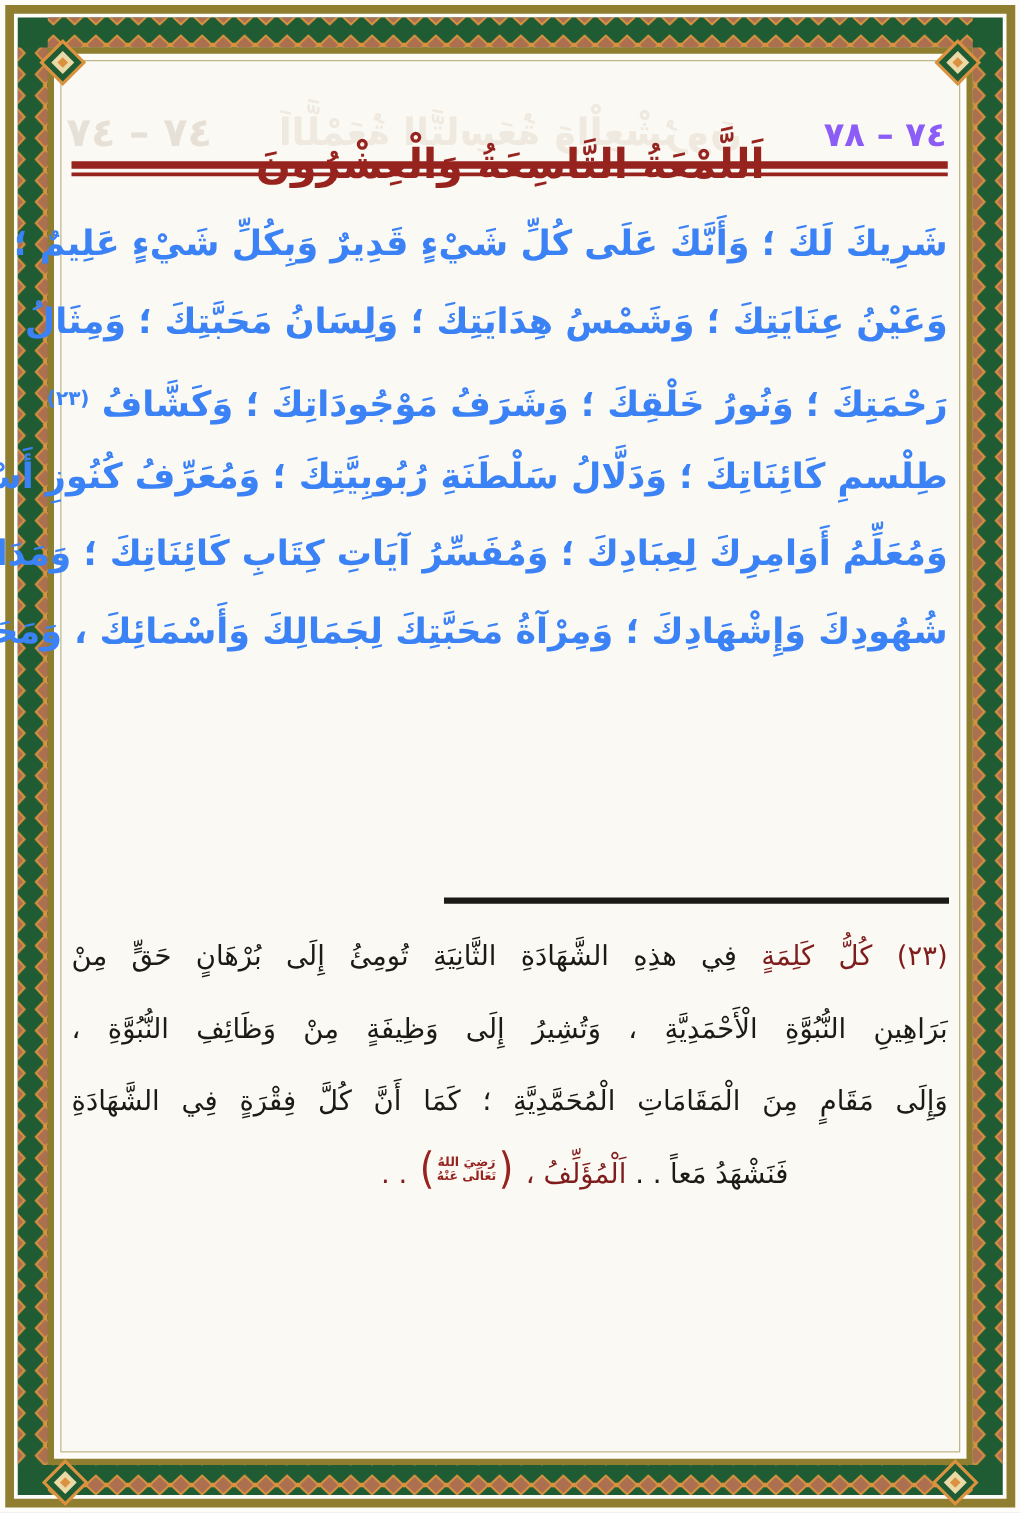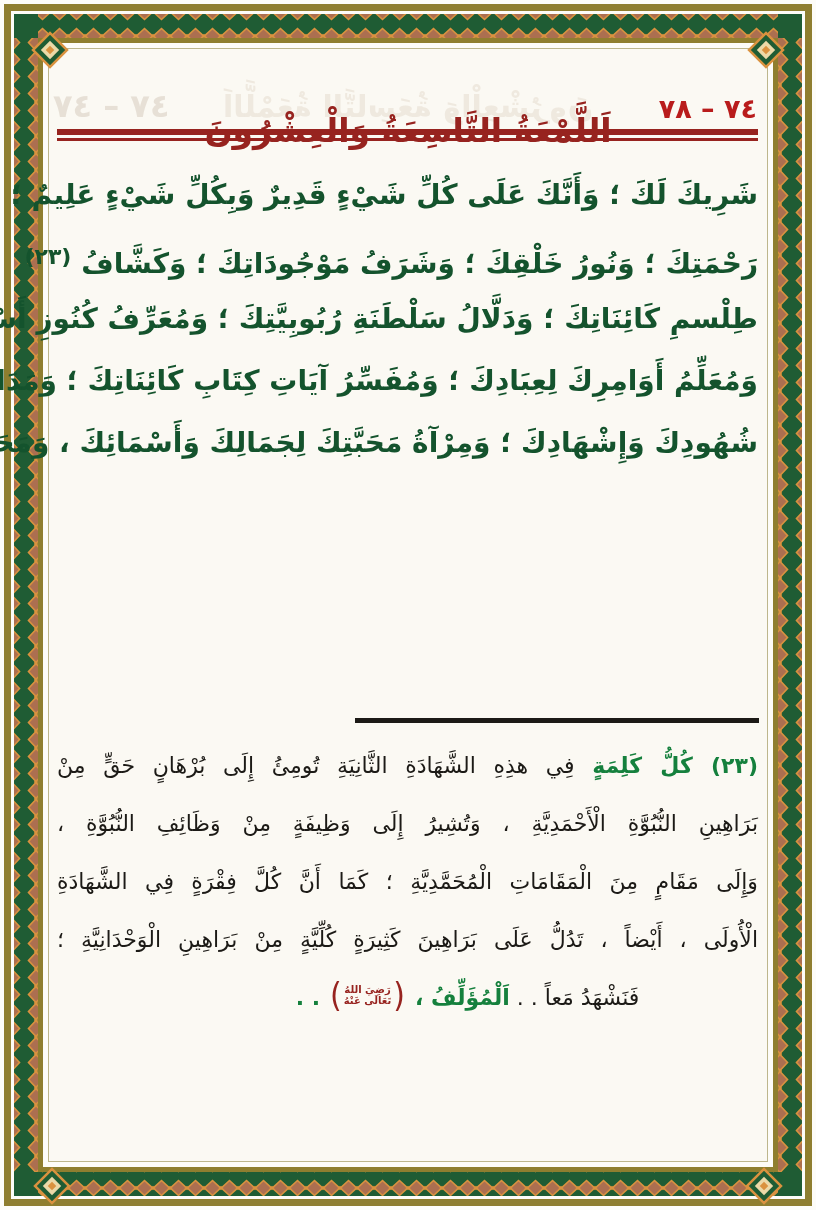--- a/index.html
+++ b/index.html
@@ -20,43 +20,43 @@
   .ghost-nums{
     position:absolute; top:38px; left:4px; direction:ltr;
     font-size:32px; font-weight:bold; color:#e7e0d6; letter-spacing:4px; white-space:nowrap;
   }
   .page-title{
     position:absolute; top:62px; left:0; right:0; text-align:center;
     font-size:33px; font-weight:bold; color:#97231f; white-space:nowrap;
   }
   .page-nums{
     position:absolute; top:44px; right:10px; direction:ltr;
-    font-size:27px; font-weight:bold; color:#b91c1c; letter-spacing:4px; white-space:nowrap;
+    font-size:27px; font-weight:bold; color:#8b5cf6; letter-spacing:4px; white-space:nowrap;
   }
   .hrule{
     position:absolute; top:80px; left:8px; right:9px; height:3px;
     border-top:6px solid #97231f; border-bottom:3px solid #97231f;
   }
 
   
-  .bodytext{position:absolute; top:115px; left:8px; right:9px; color:#14532d;}
+  .bodytext{position:absolute; top:115px; left:8px; right:9px; color:#3b82f6;}
   .bline{
     height:62px; line-height:62px; font-size:28px; font-weight:bold;
     text-align:justify; text-align-last:justify; white-space:nowrap; overflow:visible;
   }
-  .fnref{font-size:22px; vertical-align:9px; letter-spacing:1px;}
+  .fnref{font-size:16px; vertical-align:9px; letter-spacing:1px;}
 
   
   .fnsep{position:absolute; top:669px; right:8px; width:404px; height:5px; background:#1c1a16;}
   .footnote{position:absolute; top:688px; left:8px; right:9px; color:#1c1a16;}
   .fline{
     height:58px; line-height:58px; font-size:22px;
     text-align:justify; text-align-last:justify; white-space:nowrap;
   }
-  .fn-red{color:#15803d; font-weight:bold;}
+  .fn-red{color:#7f1d1d; font-weight:normal;}
   .sig{height:58px; line-height:58px; font-size:22px; text-align:center; margin-left:120px; white-space:nowrap;}
   .seal{
     display:inline-flex; direction:ltr; align-items:center; vertical-align:middle;
     color:#97231f; margin:0 3px; transform:translateY(-4px);
   }
   .seal .paren{font-size:30px; line-height:30px; transform:scaleY(1.15);}
   .seal-stack{
     display:inline-flex; flex-direction:column; justify-content:flex-start;
     font-size:10px; line-height:11px; font-weight:bold; text-align:center;
     margin:0 2px; direction:rtl;
@@ -125,35 +125,35 @@
   <div class="content">
 
     <div class="ghost-title">اَللَّمْعَةُ التَّاسِعَةُ وَالْعِشْرُونَ</div>
     <div class="ghost-nums">٧٤ – ٧٤</div>
     <div class="page-title">اَللَّمْعَةُ التَّاسِعَةُ وَالْعِشْرُونَ</div>
     <div class="page-nums">٧٤ – ٧٨</div>
     <div class="hrule"></div>
 
     <div class="bodytext">
       <div class="bline">شَرِيكَ لَكَ ؛ وَأَنَّكَ عَلَى كُلِّ شَيْءٍ قَدِيرٌ وَبِكُلِّ شَيْءٍ عَلِيمٌ ؛</div>
+      <div class="bline">وَعَيْنُ عِنَايَتِكَ ؛ وَشَمْسُ هِدَايَتِكَ ؛ وَلِسَانُ مَحَبَّتِكَ ؛ وَمِثَالُ</div>
       <div class="bline"><span>رَحْمَتِكَ ؛ وَنُورُ خَلْقِكَ ؛ وَشَرَفُ مَوْجُودَاتِكَ ؛ وَكَشَّافُ</span> <span class="fnref">(٢٣)</span></div>
       <div class="bline">طِلْسمِ كَائِنَاتِكَ ؛ وَدَلَّالُ سَلْطَنَةِ رُبُوبِيَّتِكَ ؛ وَمُعَرِّفُ كُنُوزِ أَسْمَائِكَ ؛</div>
       <div class="bline">وَمُعَلِّمُ أَوَامِرِكَ لِعِبَادِكَ ؛ وَمُفَسِّرُ آيَاتِ كِتَابِ كَائِنَاتِكَ ؛ وَمَدَارُ</div>
       <div class="bline">شُهُودِكَ وَإِشْهَادِكَ ؛ وَمِرْآةُ مَحَبَّتِكَ لِجَمَالِكَ وَأَسْمَائِكَ ، وَمَحَبَّتِكَ</div>
     </div>
 
     <div class="fnsep"></div>
     <div class="footnote">
       <div class="fline">
         <span class="fn-red">(٢٣) كُلُّ كَلِمَةٍ</span>
         <span>فِي هذِهِ الشَّهَادَةِ الثَّانِيَةِ تُومِئُ إِلَى بُرْهَانٍ حَقٍّ مِنْ</span>
       </div>
       <div class="fline">بَرَاهِينِ النُّبُوَّةِ الْأَحْمَدِيَّةِ ، وَتُشِيرُ إِلَى وَظِيفَةٍ مِنْ وَظَائِفِ النُّبُوَّةِ ،</div>
       <div class="fline">وَإِلَى مَقَامٍ مِنَ الْمَقَامَاتِ الْمُحَمَّدِيَّةِ ؛ كَمَا أَنَّ كُلَّ فِقْرَةٍ فِي الشَّهَادَةِ</div>
-      <div class="fline">الْأُولَى ، أَيْضاً ، تَدُلُّ عَلَى بَرَاهِينَ كَثِيرَةٍ كُلِّيَّةٍ مِنْ بَرَاهِينِ الْوَحْدَانِيَّةِ ؛</div>
       <div class="sig">
         <span>فَنَشْهَدُ مَعاً . .</span>
         <span class="fn-red">اَلْمُؤَلِّفُ ،</span>
         <span class="seal">
           <span class="paren">(</span>
           <span class="seal-stack">
             <span>رَضِيَ اللهُ</span>
             <span>تَعَالَى عَنْهُ</span>
           </span>
           <span class="paren">)</span>

